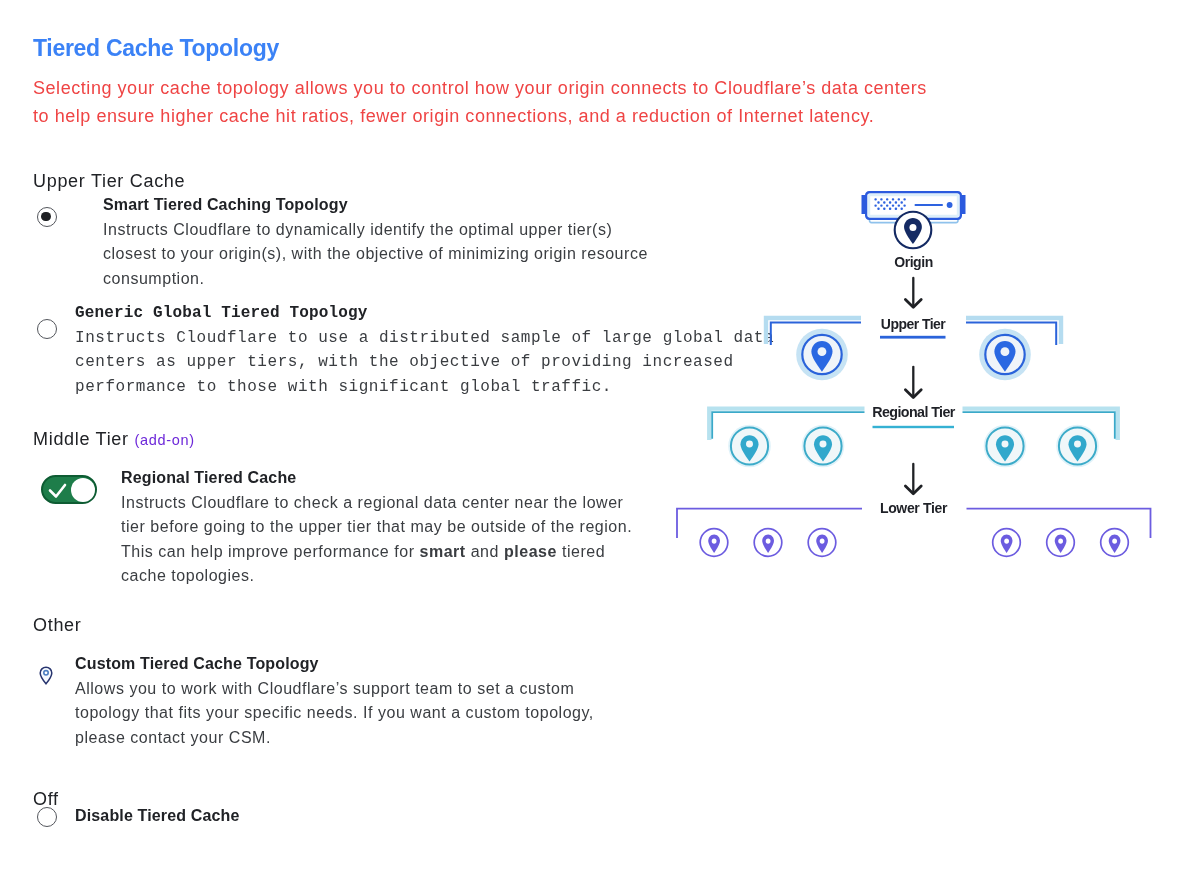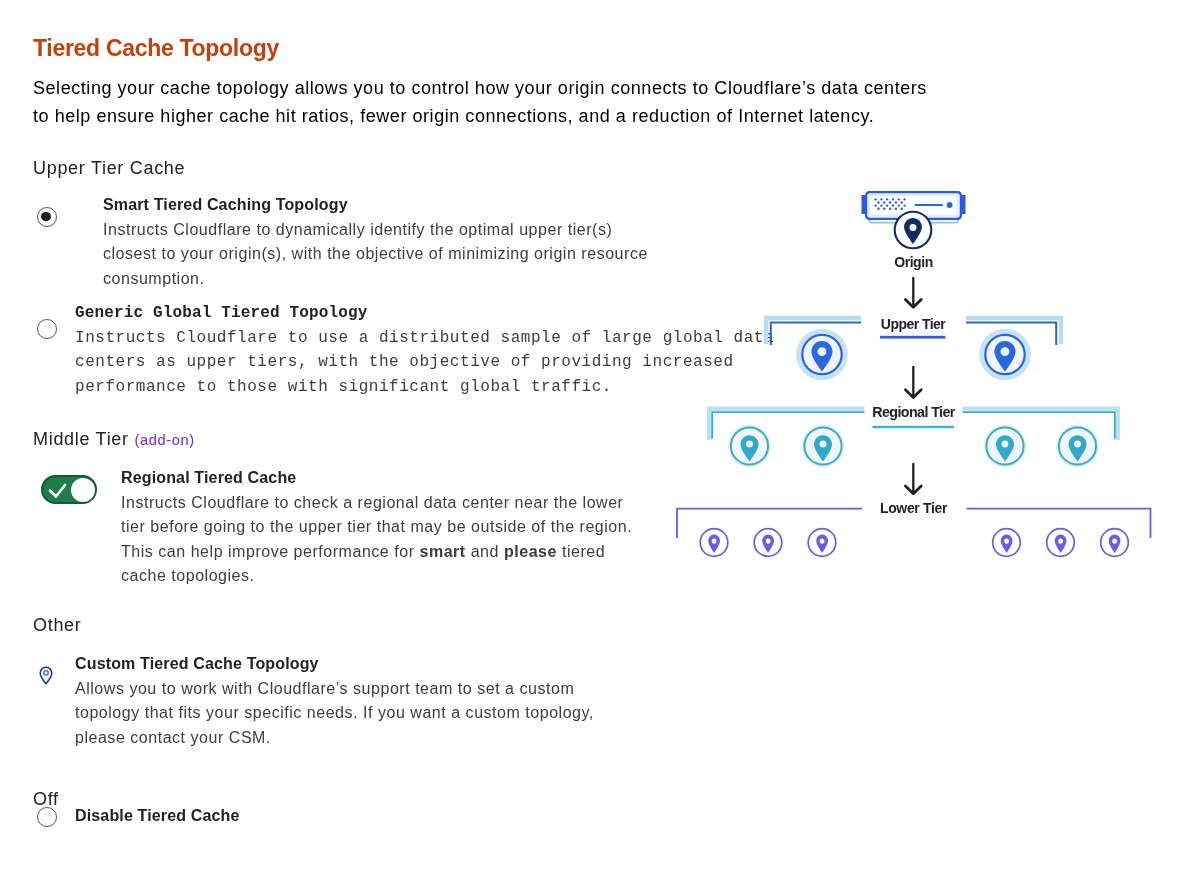--- a/index.html
+++ b/index.html
@@ -1,36 +1,36 @@
 <!DOCTYPE html>
 <html><head>
 <meta charset="utf-8">
 <style>
   * { margin:0; padding:0; box-sizing:border-box; }
   html,body { width:1188px; height:870px; background:#ffffff;
     font-family:"Liberation Sans", sans-serif; overflow:hidden; }
   .abs { position:absolute; }
-  .h1 { font-size:23px; font-weight:700; color:#c2410c; letter-spacing:-0.3px; }
-  .para { font-size:18px; line-height:28px; color:#000000; letter-spacing:0.55px; }
+  .h1 { font-size:23px; font-weight:700; color:#3b82f6; letter-spacing:-0.3px; }
+  .para { font-size:18px; line-height:28px; color:#ef4444; letter-spacing:0.55px; }
   .sect { font-size:18px; color:#202226; letter-spacing:0.7px; }
   .it-title { font-weight:700; color:#202226; letter-spacing:0.15px; }
   .it-body { font-size:16px; line-height:24.5px; color:#3a3d41; letter-spacing:0.53px; }
   .radio { position:absolute; width:20px; height:20px; border-radius:50%;
     border:1.6px solid #53565c; background:#fff; }
   .radio.sel::after { content:""; position:absolute; left:3.6px; top:3.6px;
     width:9.6px; height:9.6px; border-radius:50%; background:#1e2023; }
   .addon { font-size:14.5px; color:#6d28d9; }
 </style>
 </head>
 <body>
 <div class="abs" style="left:33px; top:34.6px;"><span class="h1">Tiered Cache Topology</span></div>
 
 <div class="abs para" style="left:33px; top:73.75px;">Selecting your cache topology allows you to control how your origin connects to Cloudflare’s data centers<br>to help ensure higher cache hit ratios, fewer origin connections, and a reduction of Internet latency.</div>
 
-<div class="abs sect" style="left:33px; top:158px;">Upper Tier Cache</div>
+<div class="abs sect" style="left:33px; top:171px;">Upper Tier Cache</div>
 
 <div class="radio sel abs" style="left:36.5px; top:207px;"></div>
 <div class="abs it-body" style="left:75px; top:193px;margin-left:28px;"><span class="it-title">Smart Tiered Caching Topology</span><br>Instructs Cloudflare to dynamically identify the optimal upper tier(s)<br>closest to your origin(s), with the objective of minimizing origin resource<br>consumption.</div>
 
 <div class="radio abs" style="left:36.5px; top:319px;"></div>
 <div class="abs it-body" style="left:75px; top:301px;font-family:Liberation Mono, monospace;"><span class="it-title">Generic Global Tiered Topology</span><br>Instructs Cloudflare to use a distributed sample of large global data<br>centers as upper tiers, with the objective of providing increased<br>performance to those with significant global traffic.</div>
 
 <div class="abs sect" style="left:33px; top:428.6px;">Middle Tier <span class="addon">(add-on)</span></div>
 
 <div class="abs" style="left:41px; top:475px; width:56px; height:29px; border-radius:15px; background:#1e7d4a; border:2px solid #0e5c33;">

